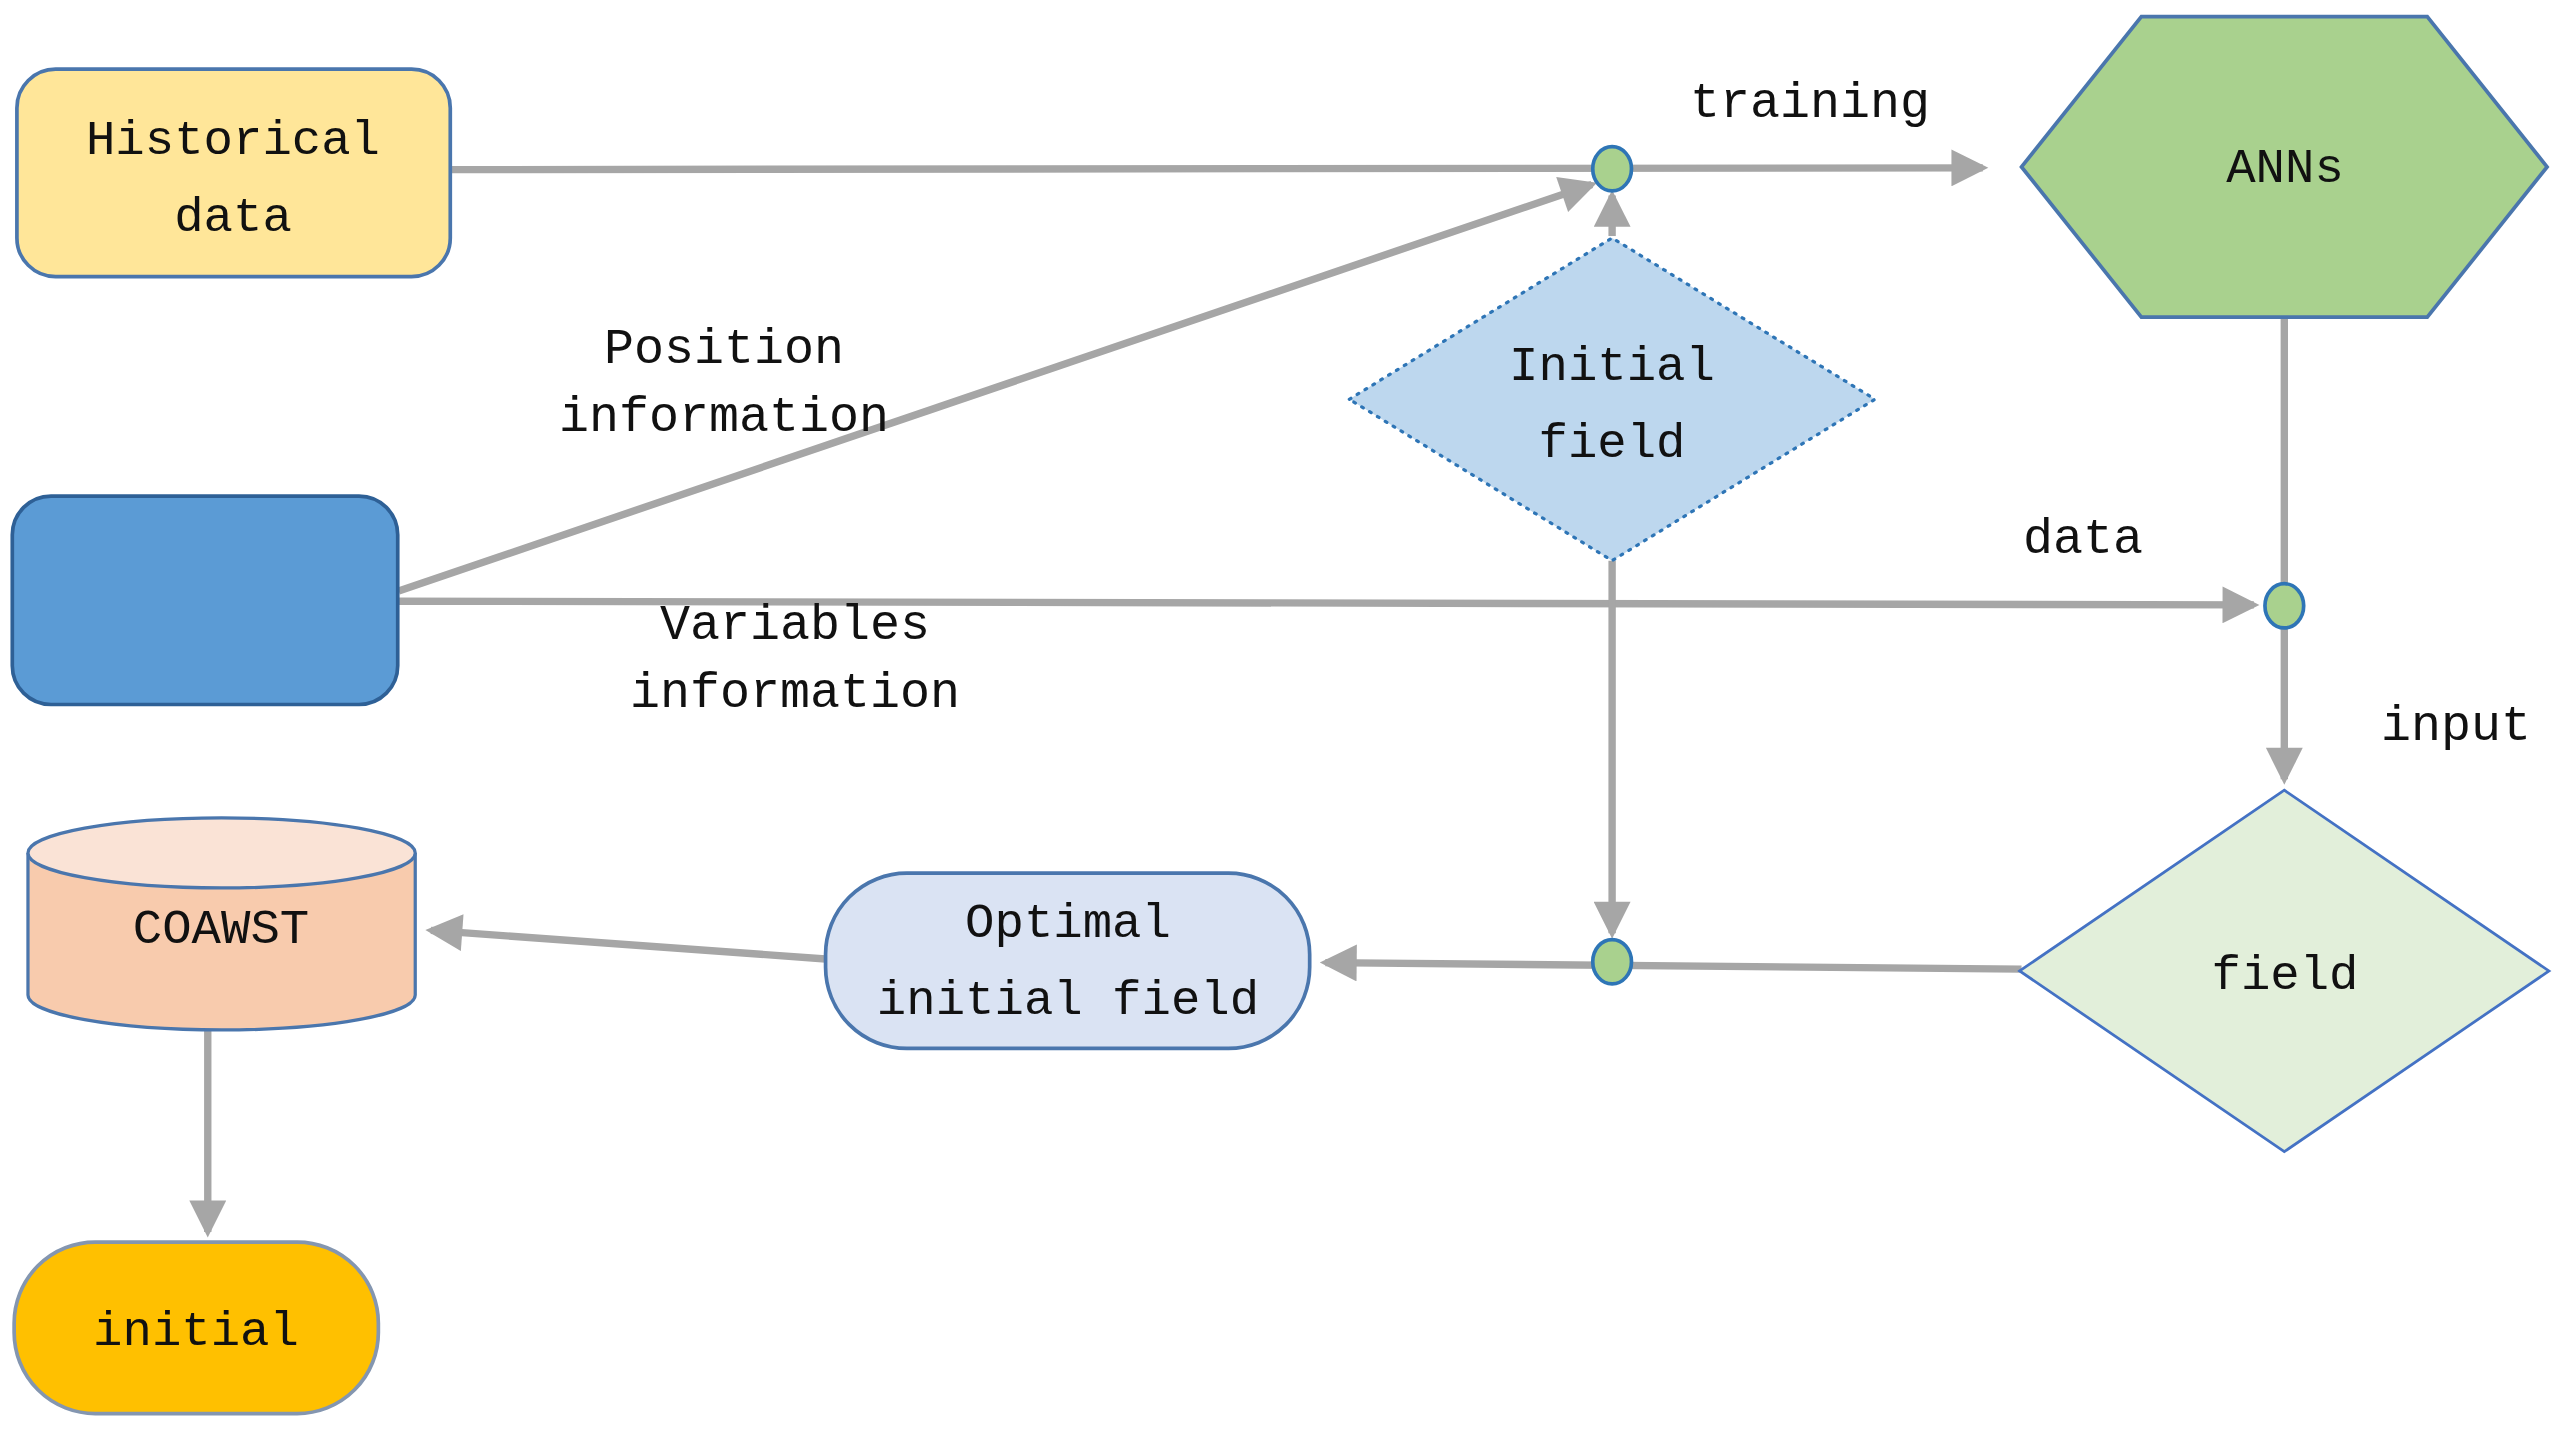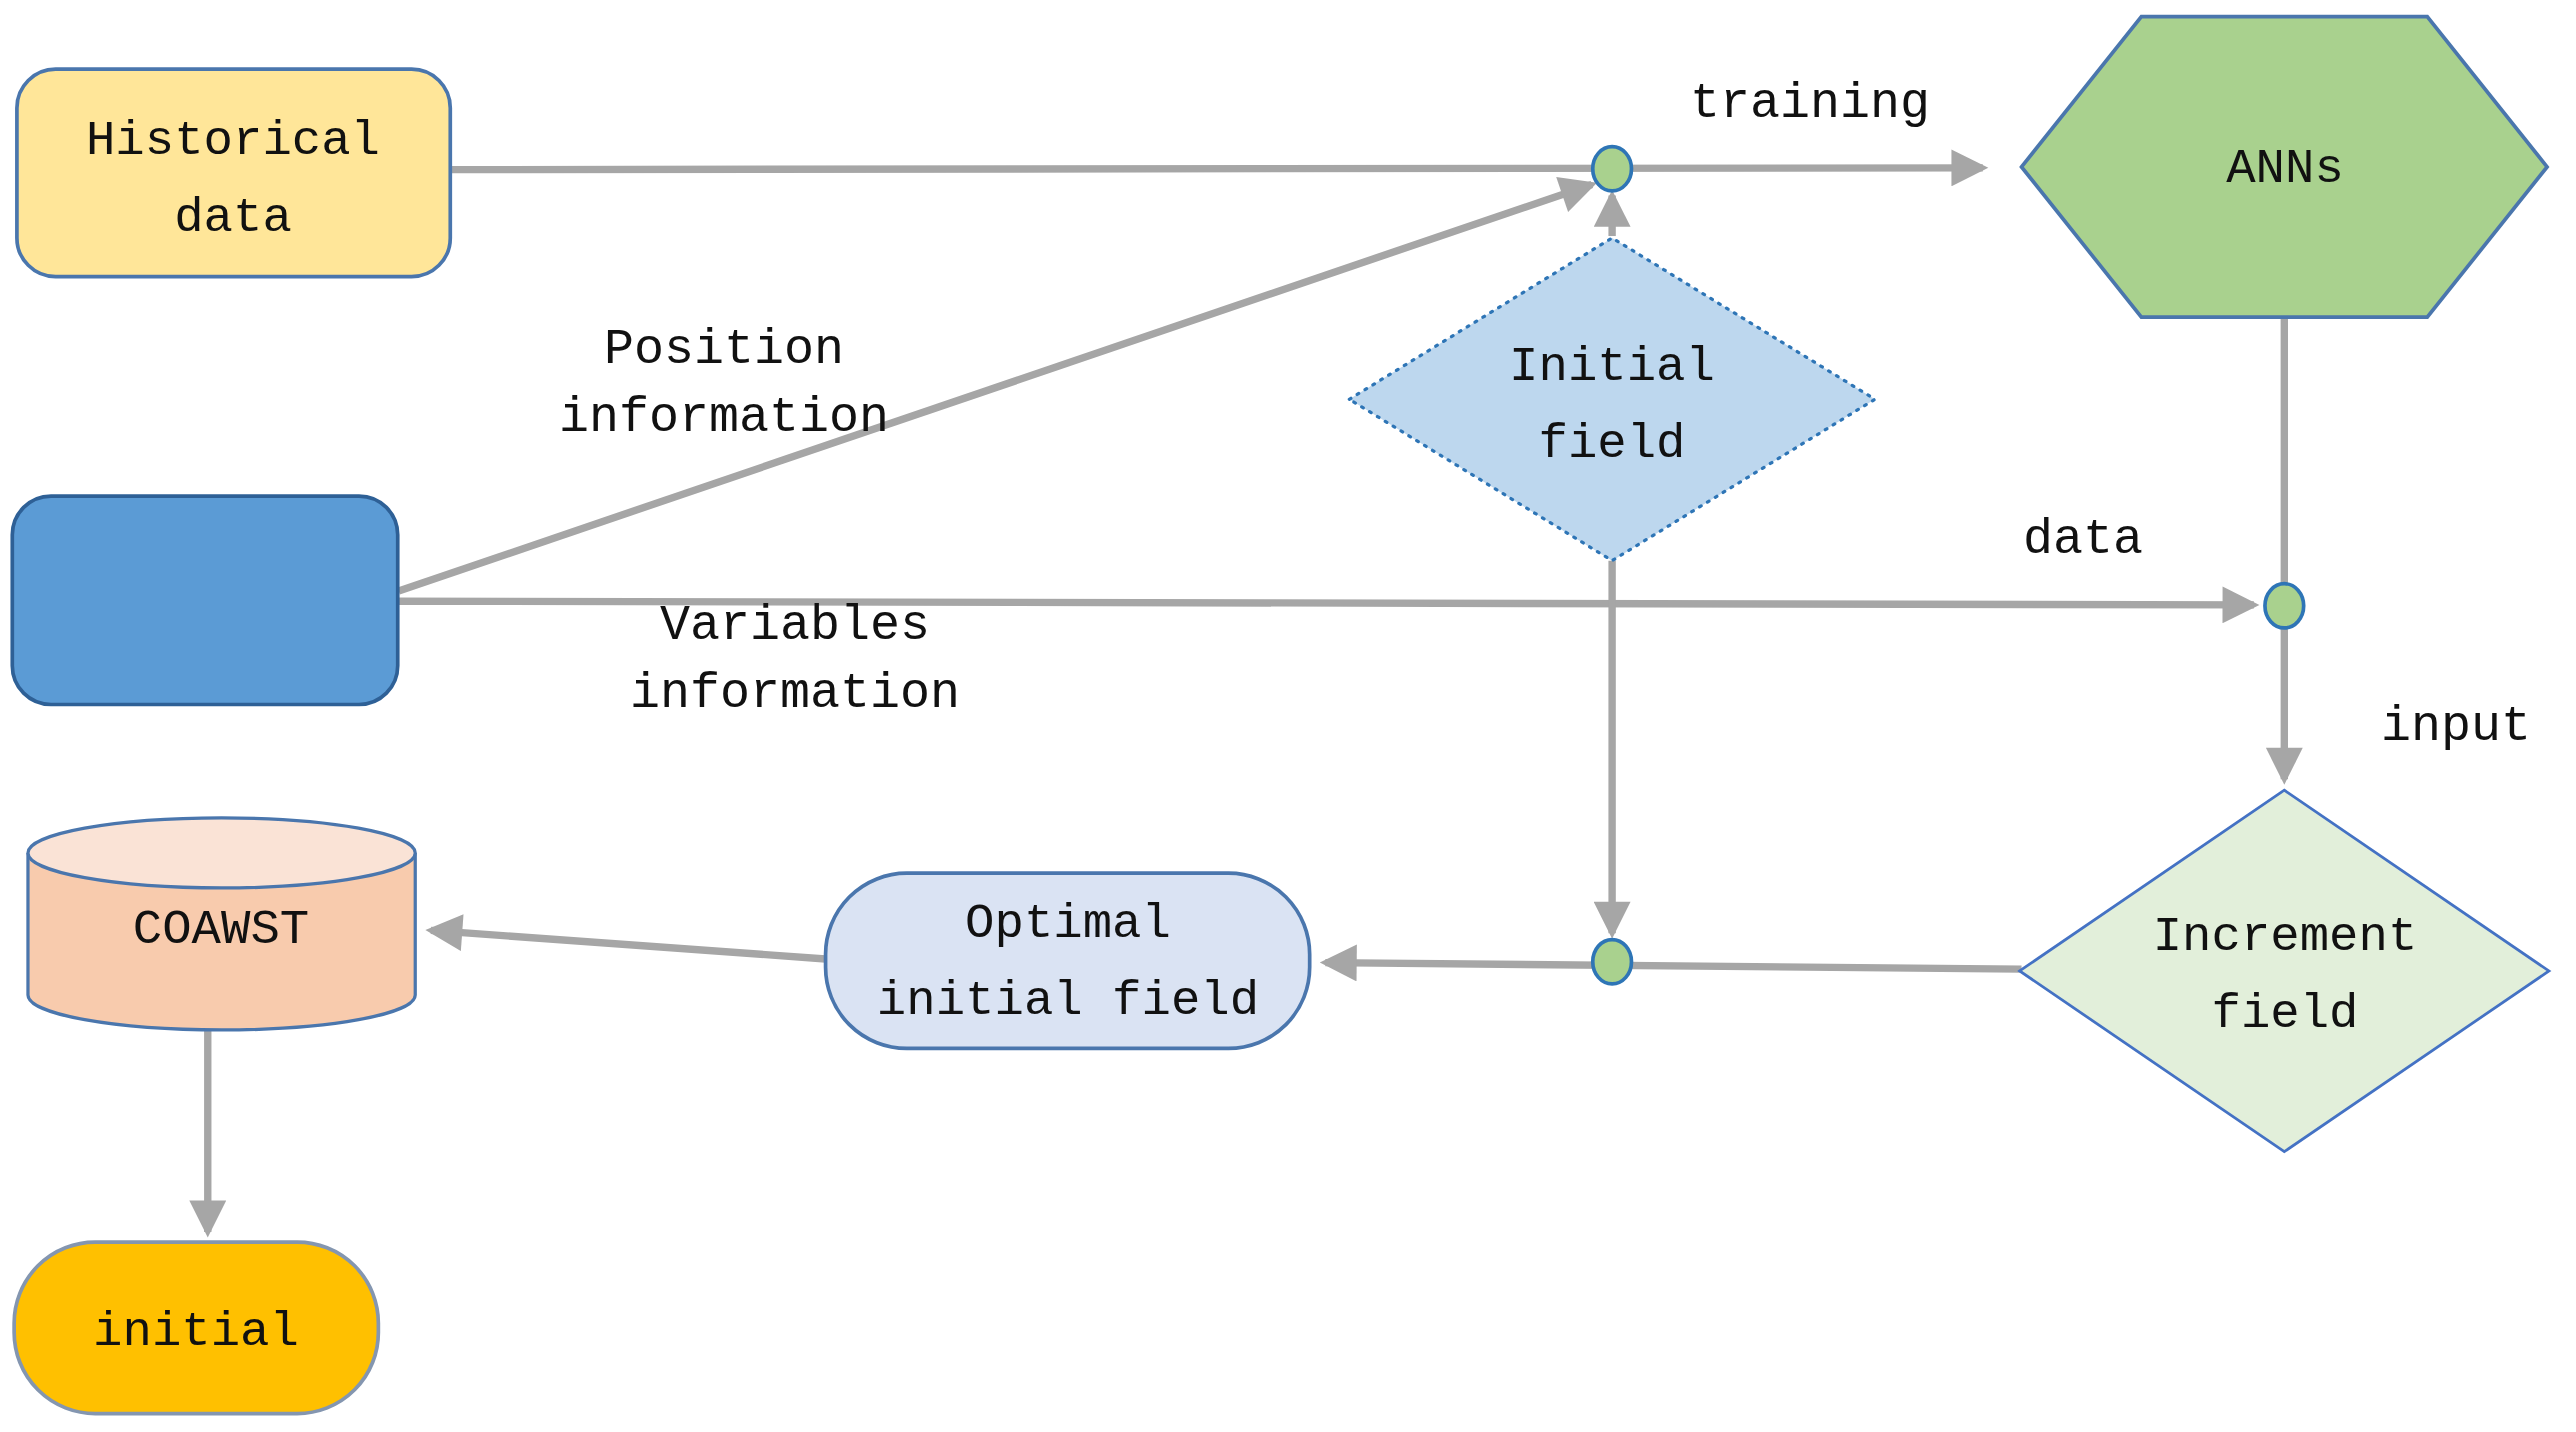--- a/index.html
+++ b/index.html
@@ -74,21 +74,20 @@
     <span>initial field</span>
   </div>
   <div class="lbl node-lbl" style="left:1612px;top:406px">
     <span>Initial</span>
     <span>field</span>
   </div>
   <div class="lbl node-lbl" style="left:2285px;top:169px">
     <span>ANNs</span>
   </div>
   <div class="lbl node-lbl" style="left:2285px;top:976px">
-    <span>Increment</span>
     <span>field</span>
   </div>
 
   <div class="lbl edge-lbl" style="left:1810px;top:104px">
     <span>training</span>
   </div>
   <div class="lbl edge-lbl" style="left:724px;top:384px">
     <span>Position</span>
     <span>information</span>
   </div>

